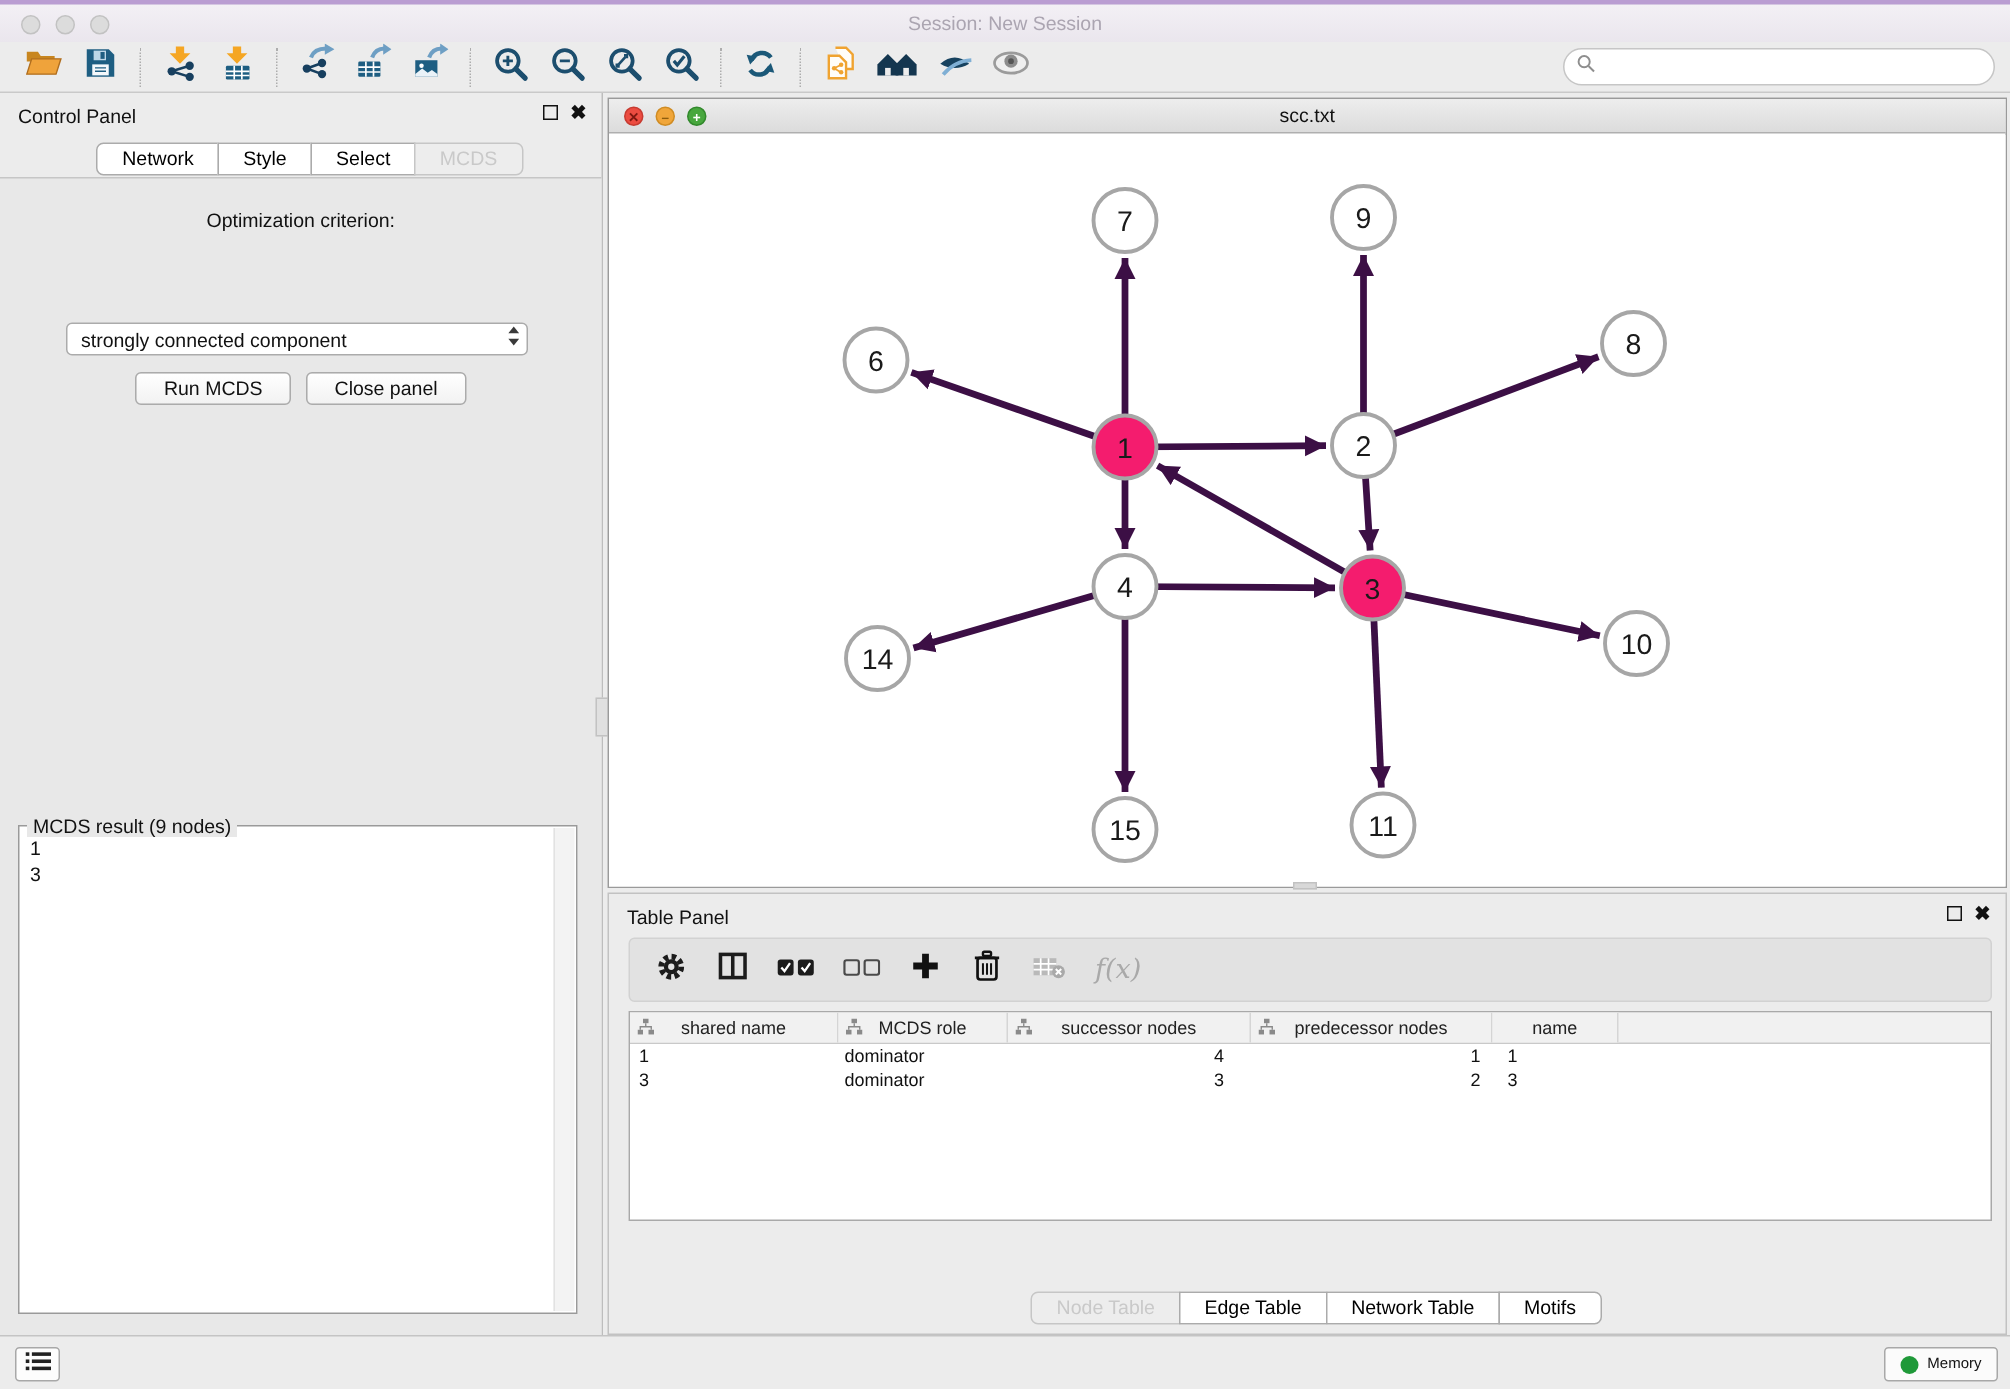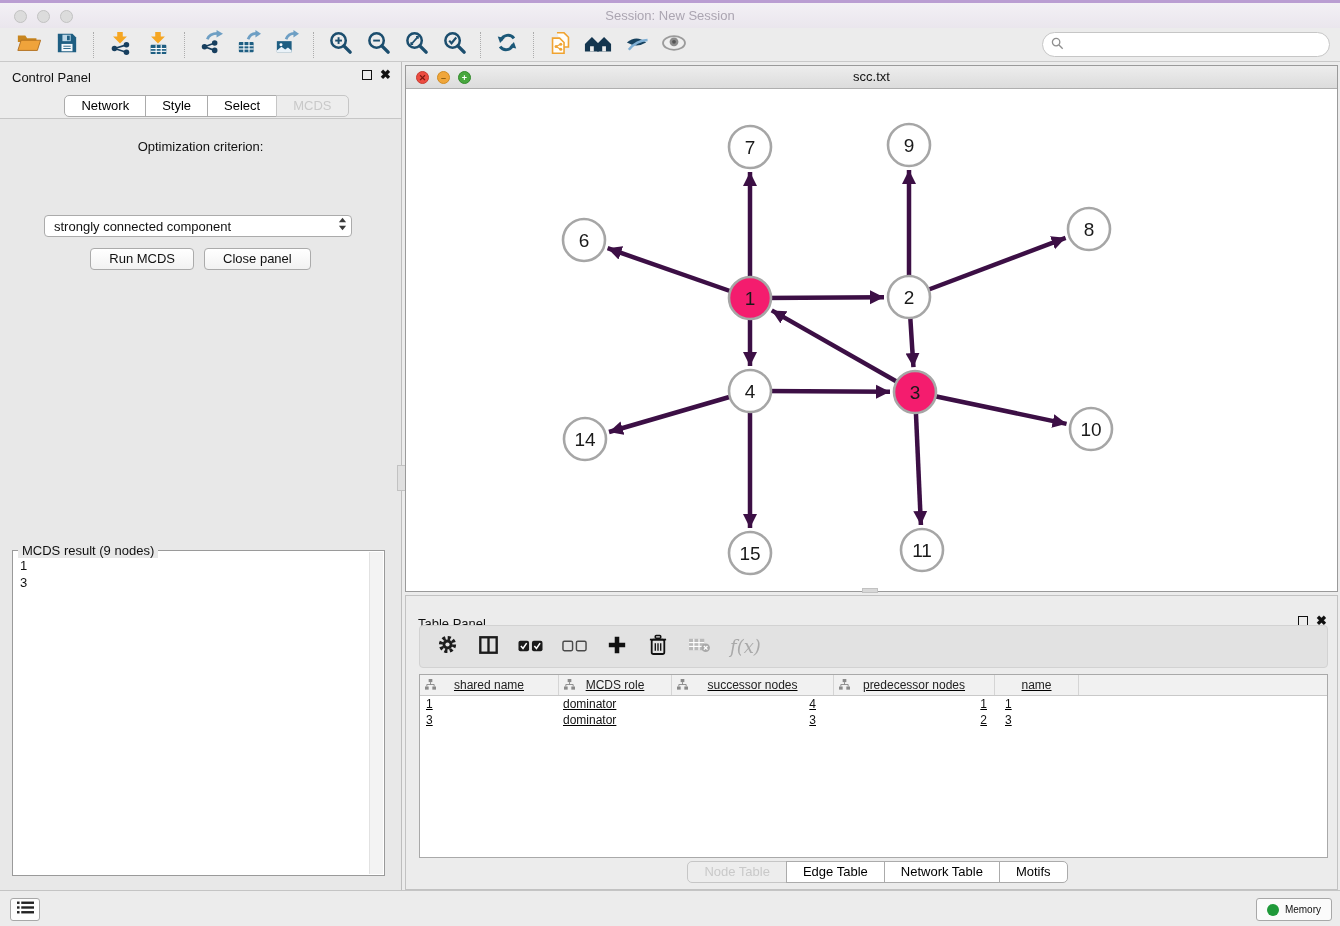--- a/index.html
+++ b/index.html
@@ -61,26 +61,26 @@
   .tl.red { background:#EC4C41; border:1px solid #C73B31; color:#7E1710; }
   .tl.yellow { background:#F0A63A; border:1px solid #D08C23; color:#8E5D0D; }
   .tl.green { background:#48A73E; border:1px solid #32892C; color:#fff; }
   .nw-title { text-align:center; font-size:13px; color:#111; line-height:22px; }
   .nw-canvas { position:absolute; top:24px; left:0; right:0; bottom:0; overflow:hidden; background:#fff; }
   .h-handle { position:absolute; left:862px; top:588px; width:16px; height:5px; background:#D8D8D8; border:1px solid #C2C2C2; }
 
   
   .table-panel { position:absolute; left:405px; top:595px; right:2px; bottom:36px; background:#ECECEC;
     border:1px solid #C2C2C2; }
-  .tp-header { position:relative; height:28px;margin-top:12px; }
+  .tp-header { position:relative; height:28px; }
   .tp-toolbar { position:absolute; left:13px; right:9px; top:29px; height:43px; background:#E2E2E2;
     border:1px solid #D2D2D2; border-radius:4px; display:flex; align-items:center; gap:19px; padding:12px 16px; }
   .tp-tbtn { display:flex; align-items:center; justify-content:center; height:30px; min-width:22px; }
   .fx { font-family:"DejaVu Serif", serif; font-style:italic; font-size:18px; color:#A9A9A9; }
-  .tp-table { position:absolute; left:13px; right:9px; top:78px; height:184px; background:#fff; border:1px solid #A9A9A9; overflow:hidden;text-decoration:underline; }
+  .tp-table { position:absolute; left:13px; right:9px; top:78px; height:140px; background:#fff; border:1px solid #A9A9A9; overflow:hidden; }
   .thead { display:flex; height:21px; background:#F1F1F1; border-bottom:1px solid #C9C9C9; }
   .th { position:relative; display:flex; align-items:center; justify-content:center; font-size:12px; color:#222;
     border-right:1px solid #D5D5D5; background:#F1F1F1; }
   .th .h-icon { position:absolute; left:5px; top:4px; }
   .tr { display:flex; height:16px; }
   .td { font-size:12px; color:#111; line-height:16px; overflow:hidden; white-space:nowrap; }
   .tp-tabs { position:absolute; left:0; right:0; bottom:6px; display:flex; justify-content:center; }
   .statusbar { position:absolute; bottom:0; left:0; right:0; height:36px; background:#ECECEC; border-top:1px solid #C4C4C4; }
   .list-btn { position:absolute; left:10px; top:7px; width:30px; height:23px; background:#FDFDFD; border:1px solid #A8A8A8;
     border-radius:3px; display:flex; align-items:center; justify-content:center; }

